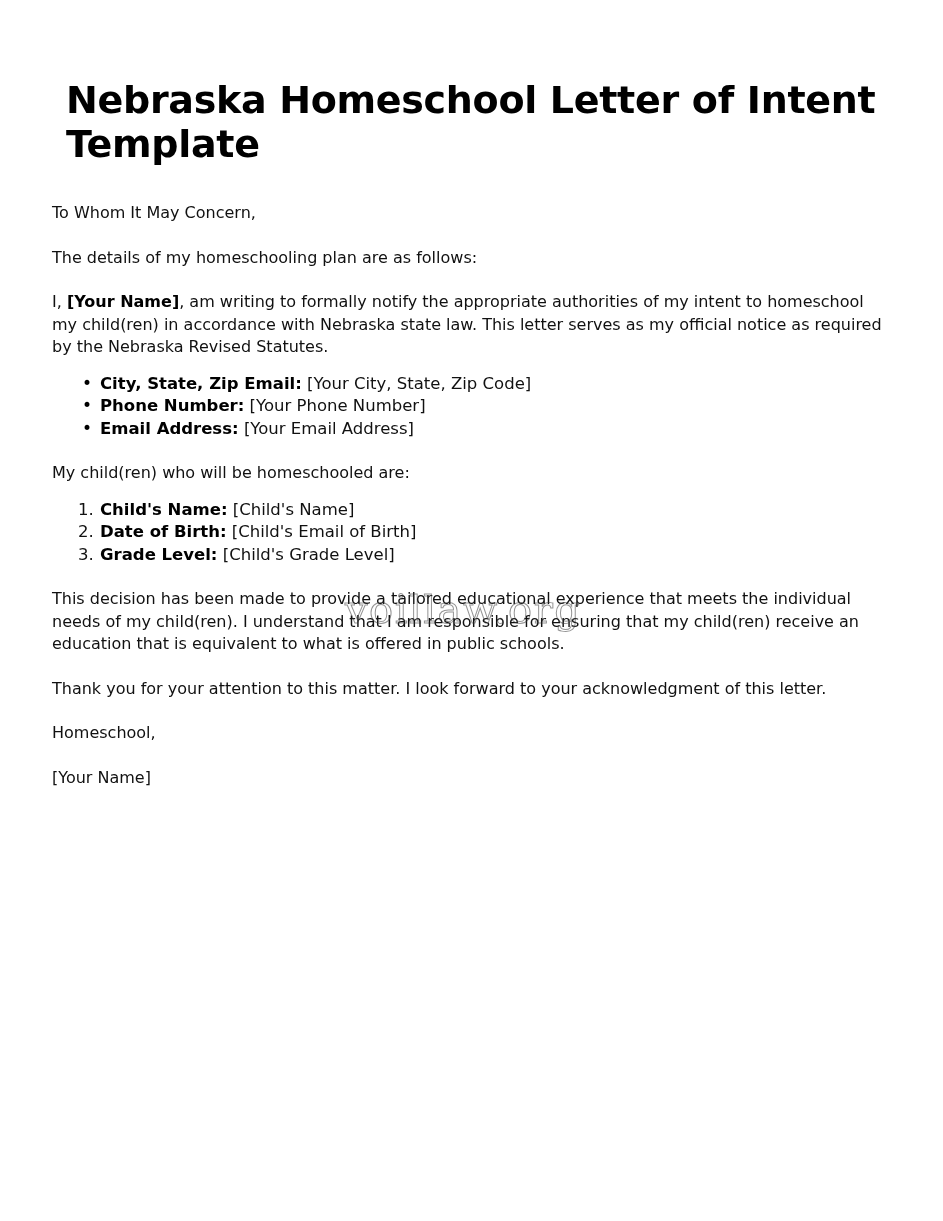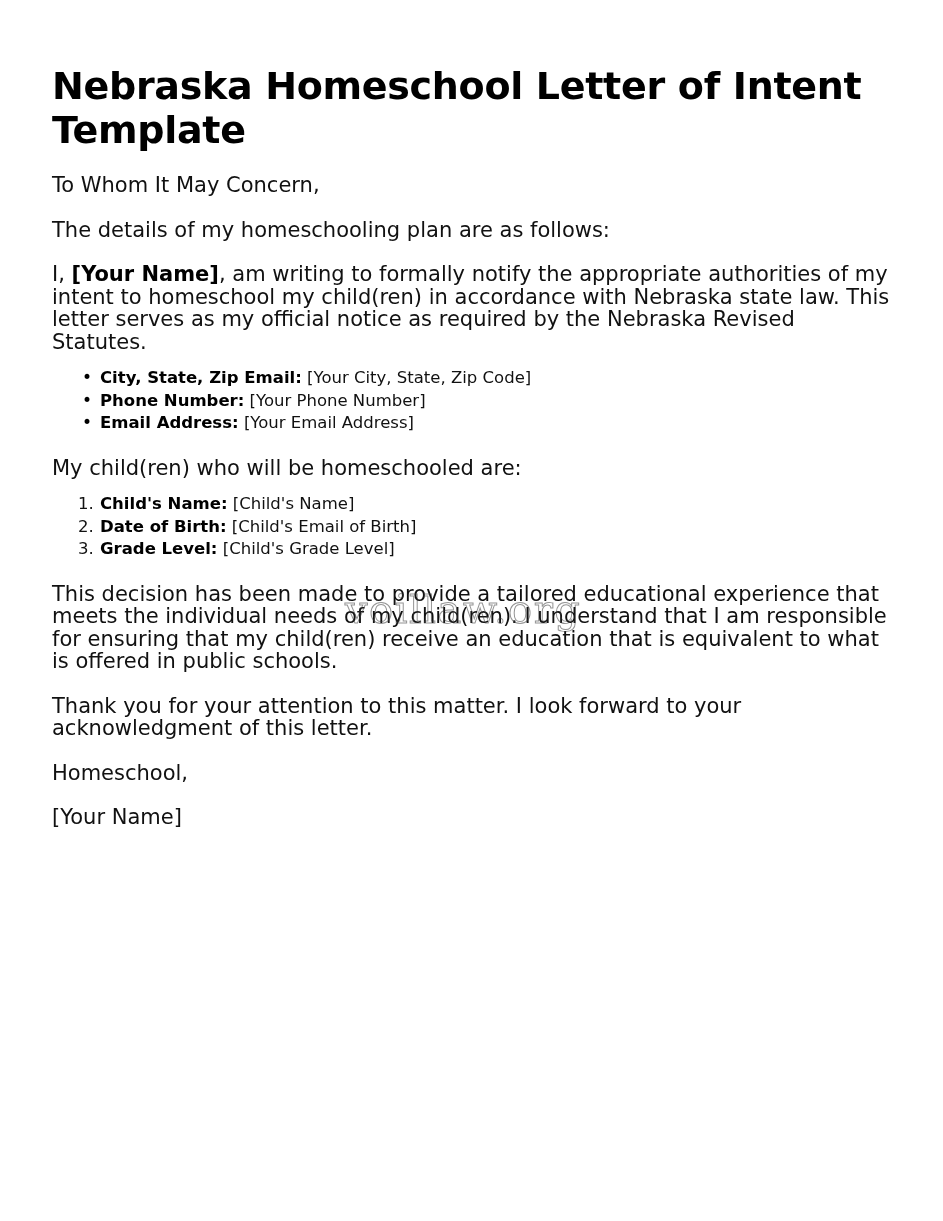--- a/index.html
+++ b/index.html
@@ -24,29 +24,29 @@
     width: 943px;
   }
 
   
   .doc-title {
     font-family: "DejaVu Sans", "Liberation Sans", sans-serif;
     font-weight: 700;
     font-size: 38px;
     line-height: 44px;
     letter-spacing: -0.3px;
-    margin: 0;
+    margin: 14px;
     padding-top: 64px;
     max-width: 810px;
     color: #000;
   }
 
   
   .para {
-    font-size: 21px;
+    font-size: 16px;
     line-height: 22.5px;
     margin: 0;
     padding-top: 22px;
     max-width: 840px;
     color: #111;
   }
 
   b, .bold { font-weight: 700; color: #000; }
 
   

